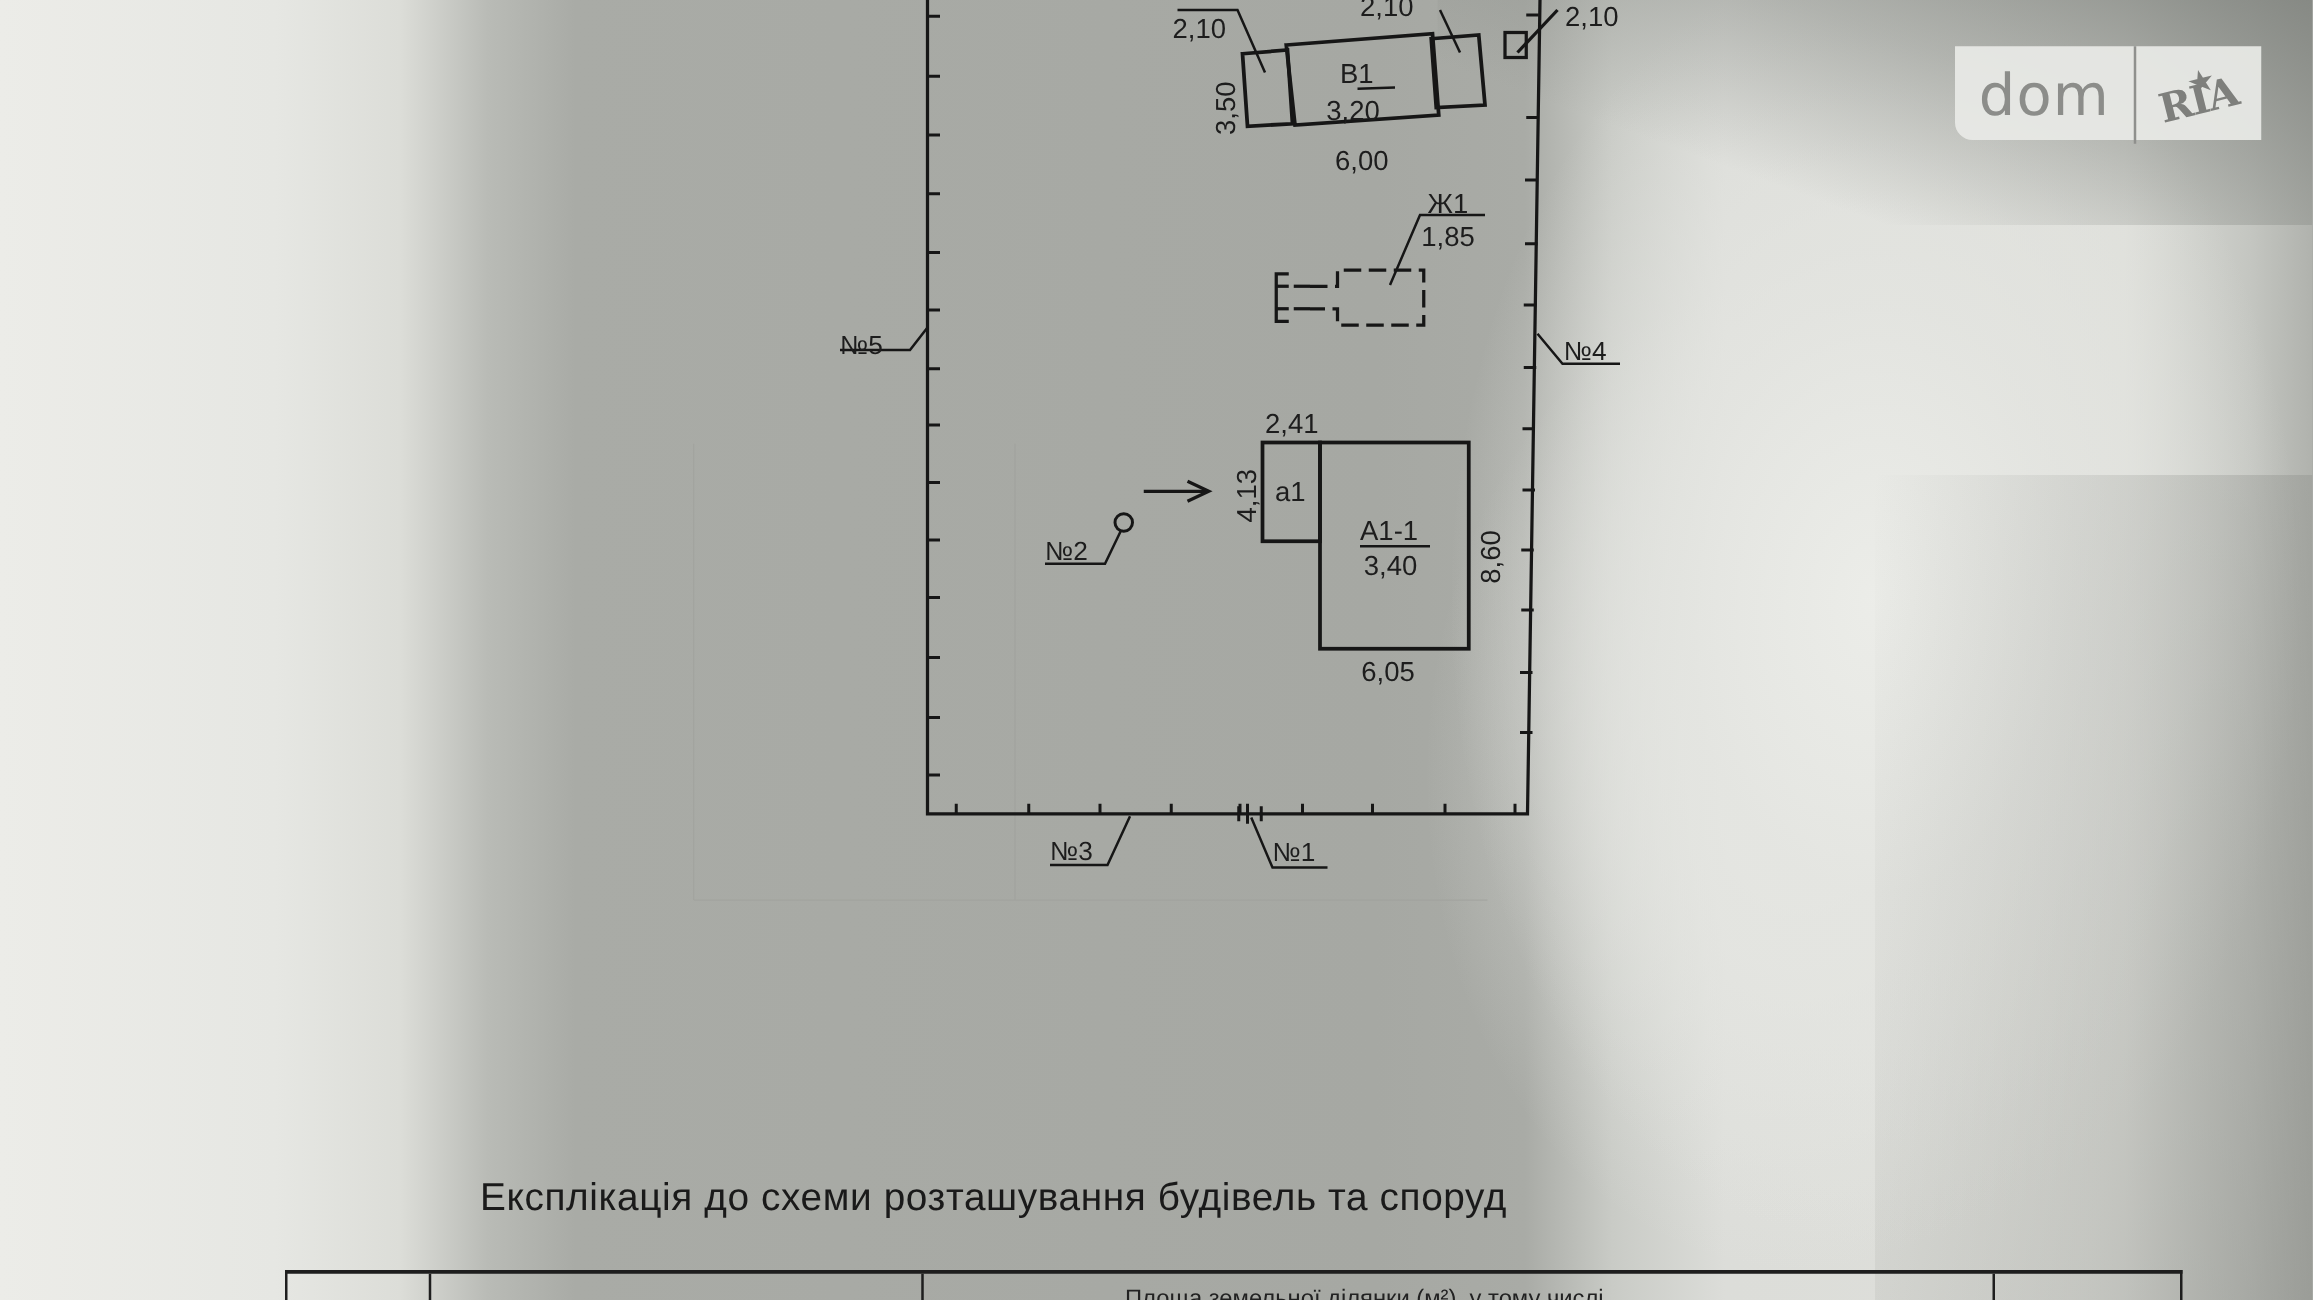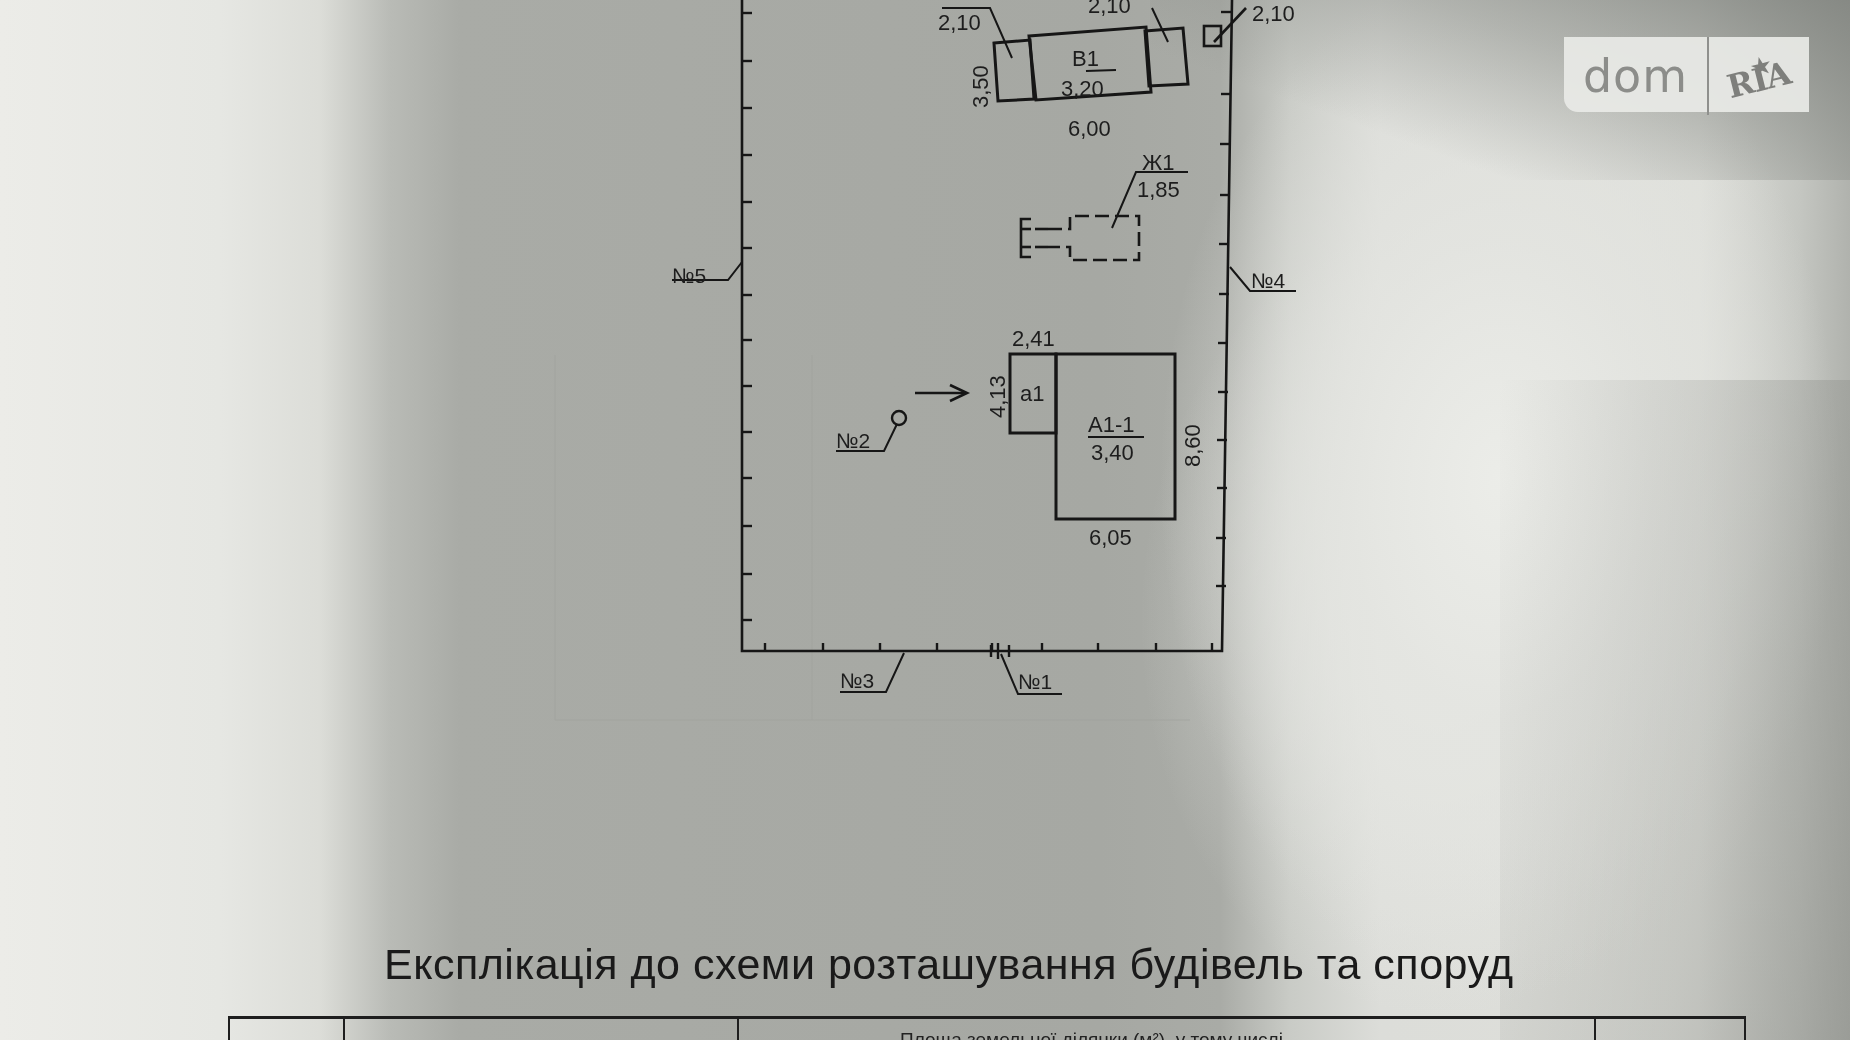--- a/index.html
+++ b/index.html
@@ -25,21 +25,21 @@
     background: linear-gradient(100deg, rgba(0,0,0,0) 0%, rgba(150,152,147,0.35) 60%, rgba(140,142,137,0.6) 100%);
     pointer-events: none;
   }
   svg.plan { position: absolute; left: 0; top: 0; }
   .plan text {
     font-family: "Liberation Sans", "DejaVu Sans", sans-serif;
     fill: #1d1d1d;
   }
   .title {
     position: absolute; left: 384px; top: 940px; width: 1220px;
-    font-size: 43px; color: #1a1a1a; letter-spacing: 0.5px; white-space: nowrap;
+    font-size: 31px; color: #1a1a1a; letter-spacing: 0.5px; white-space: nowrap;
   }
   .table {
     position: absolute; left: 228px; top: 1016px; width: 1518px; height: 40px;
     border-top: 3px solid #1e1e1e; border-left: 2px solid #1e1e1e; border-right: 2px solid #1e1e1e;
     box-sizing: border-box;
   }
   .table .col {
     position: absolute; top: 0; bottom: 0; border-left: 2px solid #1e1e1e;
   }
   .table .hdr {

